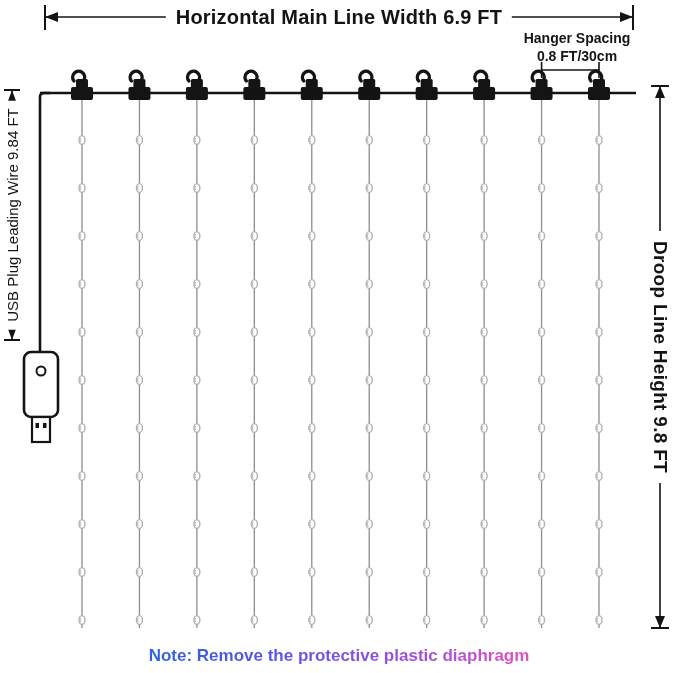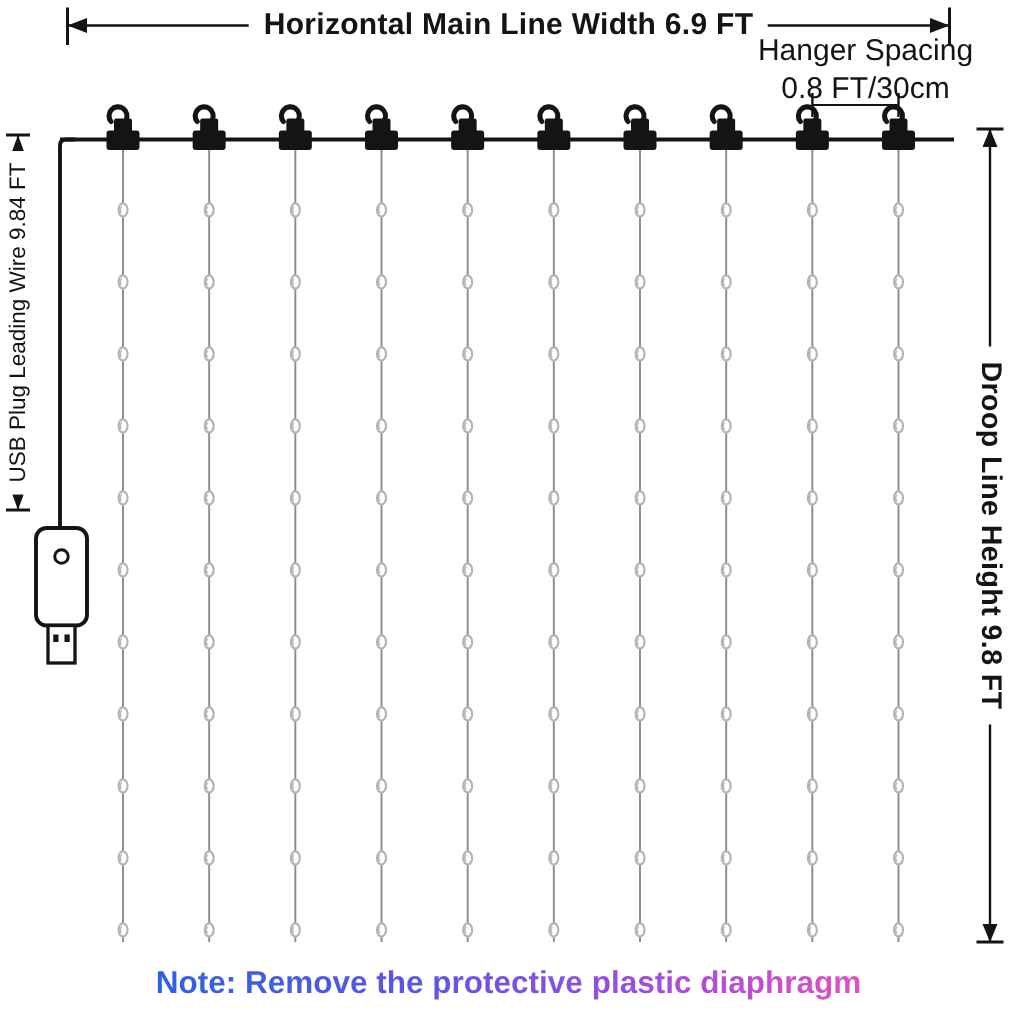--- a/index.html
+++ b/index.html
@@ -3,26 +3,26 @@
 <meta charset="utf-8">
 <style>
   html,body{margin:0;padding:0;background:#ffffff;}
   #canvas{
     position:relative;width:679px;height:673px;background:#ffffff;
     font-family:"Liberation Sans",sans-serif;overflow:hidden;color:#141414;
   }
   #diagram-svg{position:absolute;left:0;top:0;}
   .lbl{position:absolute;background:#ffffff;color:#141414;white-space:nowrap;line-height:1.25;}
   .title{font-size:20px;font-weight:700;letter-spacing:.2px;}
-  .hanger{font-size:20px;font-weight:400;text-align:center;background:transparent;}
+  .hanger{font-size:14px;font-weight:700;text-align:center;background:transparent;}
   .left-label{font-size:15px;font-weight:500;}
   .right-label{font-size:19px;font-weight:700;letter-spacing:.3px;}
   .note{
     position:absolute;transform:translate(-50%,-50%);
-    font-size:21px;font-weight:700;white-space:nowrap;
+    font-size:17px;font-weight:700;white-space:nowrap;
     background:linear-gradient(90deg,#2e62e2 0%,#5b55e6 35%,#9b4ede 68%,#e14fc4 100%);
     -webkit-background-clip:text;background-clip:text;color:transparent;
   }
 </style>
 </head>
 <body>
 
 <div id="canvas">
 
   <svg id="diagram-svg" width="679" height="673" viewBox="0 0 679 673">

